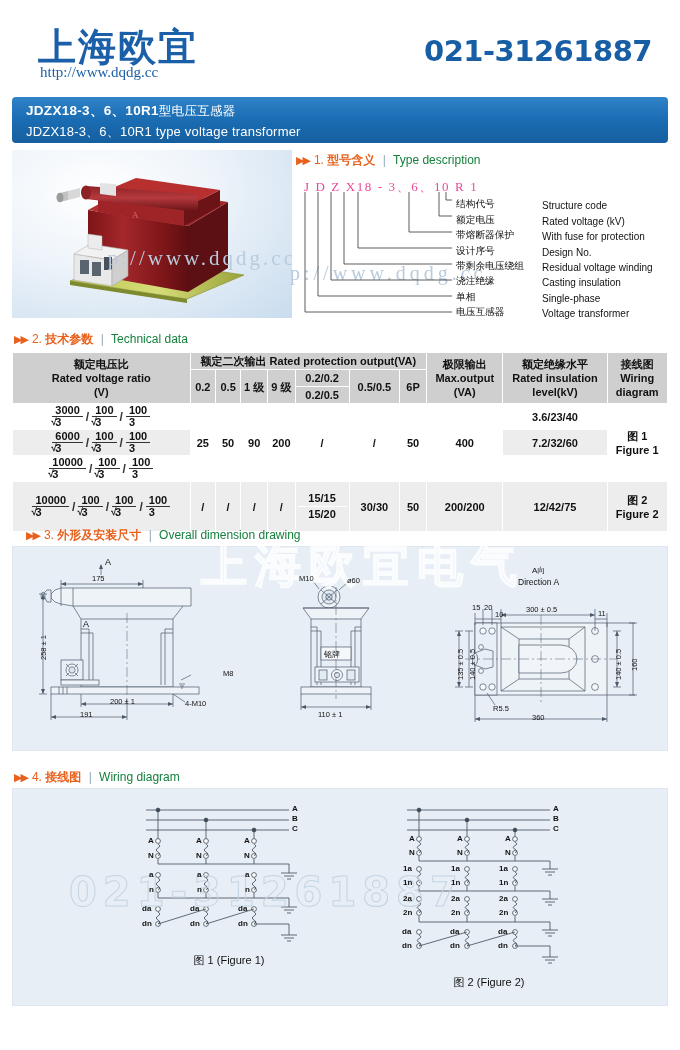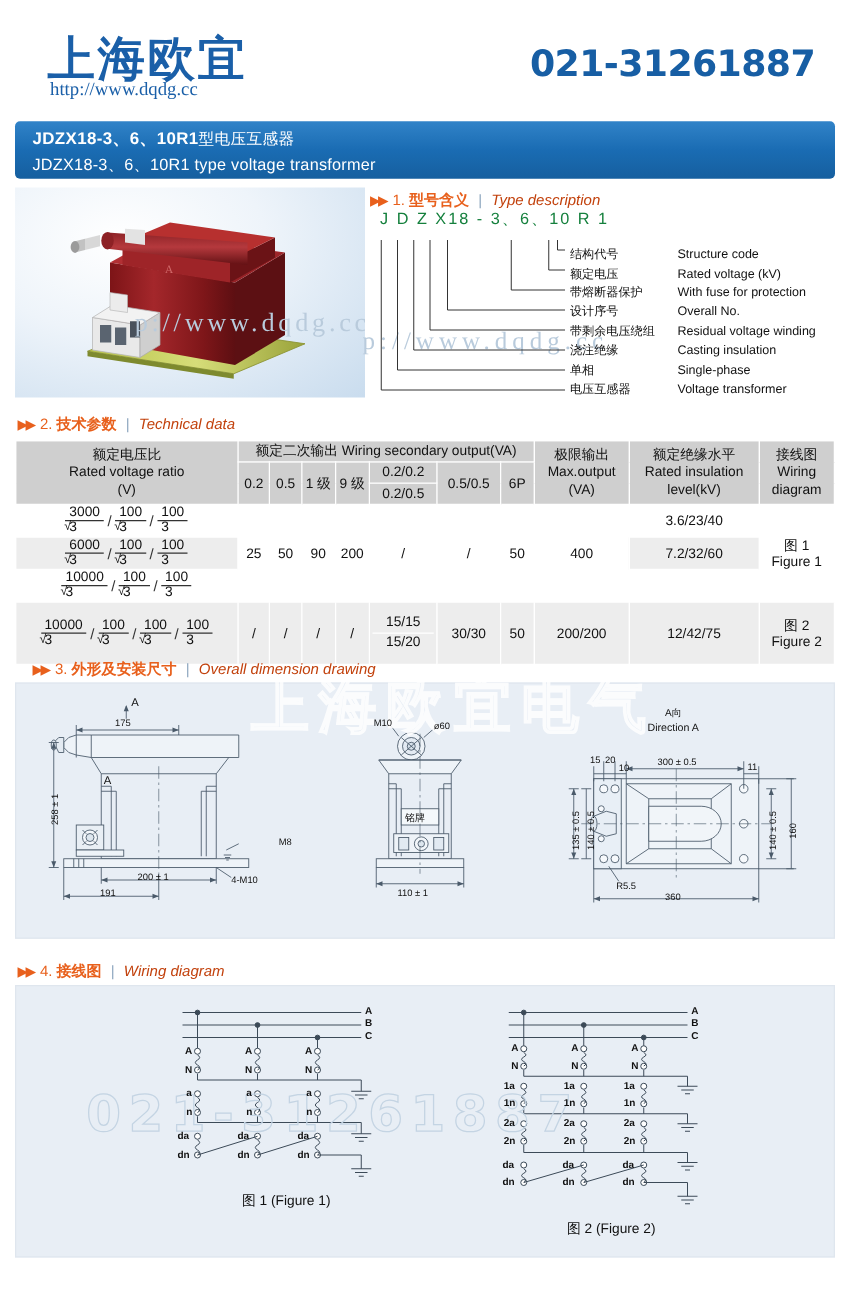--- a/index.html
+++ b/index.html
@@ -38,55 +38,55 @@
   .banner-cn { font-size:13.5px; font-weight:bold; line-height:21px; letter-spacing:.3px; }
   .banner-cn .thin { font-weight:normal; font-size:12.5px; }
   .banner-en { font-size:13px; line-height:20px; letter-spacing:.2px; }
 
   
   .sec-head { position:absolute; font-size:12px; white-space:nowrap; }
   .sec-head .tri { color:#e8601c; letter-spacing:-2px; font-size:11px; margin-right:5px; }
   .sec-head .num { color:#e8601c; }
   .sec-head .cn  { color:#e8601c; font-weight:bold; }
   .sec-head .bar { color:#8fa8c0; margin:0 4px; }
-  .sec-head .en  { color:#c2410c;font-style:italic; }
+  .sec-head .en  { color:#15803d; }
 
   
   .photo {
     position:absolute; left:12px; top:150px; width:280px; height:168px;
     background:
       radial-gradient(ellipse at 30% 25%, #ffffff 0%, #eef4fa 42%, #c9dcee 100%);
     overflow:hidden;
   }
   .photo .wm {
     position:absolute; right:-4px; top:96px; font-family:"Liberation Serif", serif;
     font-size:21px; color:#b9cbdc; letter-spacing:3px; white-space:nowrap;
   }
 
   .td-wrap { position:absolute; left:296px; top:150px; width:376px; height:170px; }
   .td-code {
-    position:absolute; left:8px; top:16px; font-size:13px; letter-spacing:1.6px;
-    font-family:Liberation Sans, sans-serif; color:#15803d;
+    position:absolute; left:8px; top:28px; font-size:13px; letter-spacing:1.6px;
+    font-family:Liberation Serif, serif; color:#ec4899;
   }
   .td-rows { position:absolute; left:160px; top:46px; width:214px; }
-  .td-row { display:flex; height:15.4px; align-items:center; }
+  .td-row { display:flex; height:15.4px; align-items:flex-end; }
   .td-cn { width:86px; font-size:9.7px; color:#111; white-space:nowrap; }
   .td-en { font-size:10px; color:#111; white-space:nowrap; }
   .leader { position:absolute; left:0; top:40px; width:160px; height:126px; }
   .td-wm {
     position:absolute; left:-6px; top:112px; font-family:"Liberation Serif", serif;
     font-size:20px; color:#b9cbdc; letter-spacing:4px; white-space:nowrap; z-index:0;
   }
 
   
   .tbl { position:absolute; left:12px; top:352px; width:656px; border-collapse:collapse; }
   .tbl td, .tbl th {
     border:1px solid #ffffff; outline:0;
     text-align:center; vertical-align:middle; font-size:11px; color:#111;
-    padding:1px 2px; font-weight:normal;
+    padding:1px 2px; font-weight:bold;
   }
   .tbl thead th { background:#cfcfcf; font-size:11px; line-height:14px; }
   .tbl tbody td { background:#ffffff; }
   .tbl tbody tr.alt td { background:#ededed; }
 
   .ratio { font-size:11px; line-height:12px; white-space:nowrap; display:flex; align-items:center; justify-content:center; gap:2px; }
   .fr { display:inline-flex; flex-direction:column; align-items:flex-start; line-height:11px; }
   .fr .n { border-bottom:1px solid #333; padding:0 3px; }
   .fr .d { padding:0 3px; }
   .sq { position:relative; padding-left:6px; }
@@ -221,21 +221,21 @@
     <div class="td-row">
       <span class="td-cn">额定电压</span>
       <span class="td-en">Rated voltage (kV)</span>
     </div>
     <div class="td-row">
       <span class="td-cn">带熔断器保护</span>
       <span class="td-en">With fuse for protection</span>
     </div>
     <div class="td-row">
       <span class="td-cn">设计序号</span>
-      <span class="td-en">Overall No.</span>
+      <span class="td-en">Design No.</span>
     </div>
     <div class="td-row">
       <span class="td-cn">带剩余电压绕组</span>
       <span class="td-en">Residual voltage winding</span>
     </div>
     <div class="td-row">
       <span class="td-cn">浇注绝缘</span>
       <span class="td-en">Casting insulation</span>
     </div>
     <div class="td-row">
@@ -257,21 +257,21 @@
 </div>
 
 <table class="tbl">
   <thead>
     <tr>
       <th rowspan="3" style="width:182px;">
         <div>额定电压比</div>
         <div>Rated voltage ratio</div>
         <div>(V)</div>
       </th>
-      <th colspan="7" style="width:224px;">额定二次输出  Wiring secondary output(VA)</th>
+      <th colspan="7" style="width:224px;">额定二次输出  Rated protection output(VA)</th>
       <th rowspan="3" style="width:78px;">
         <div>极限输出</div>
         <div>Max.output</div>
         <div>(VA)</div>
       </th>
       <th rowspan="3" style="width:110px;">
         <div>额定绝缘水平</div>
         <div>Rated insulation</div>
         <div>level(kV)</div>
       </th>

